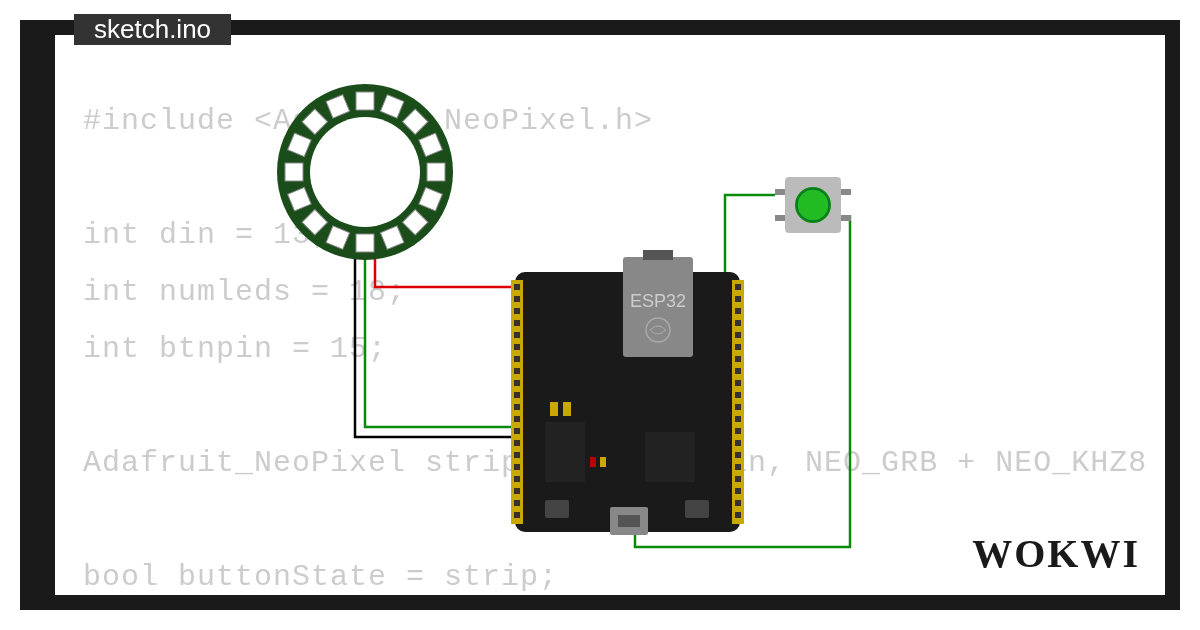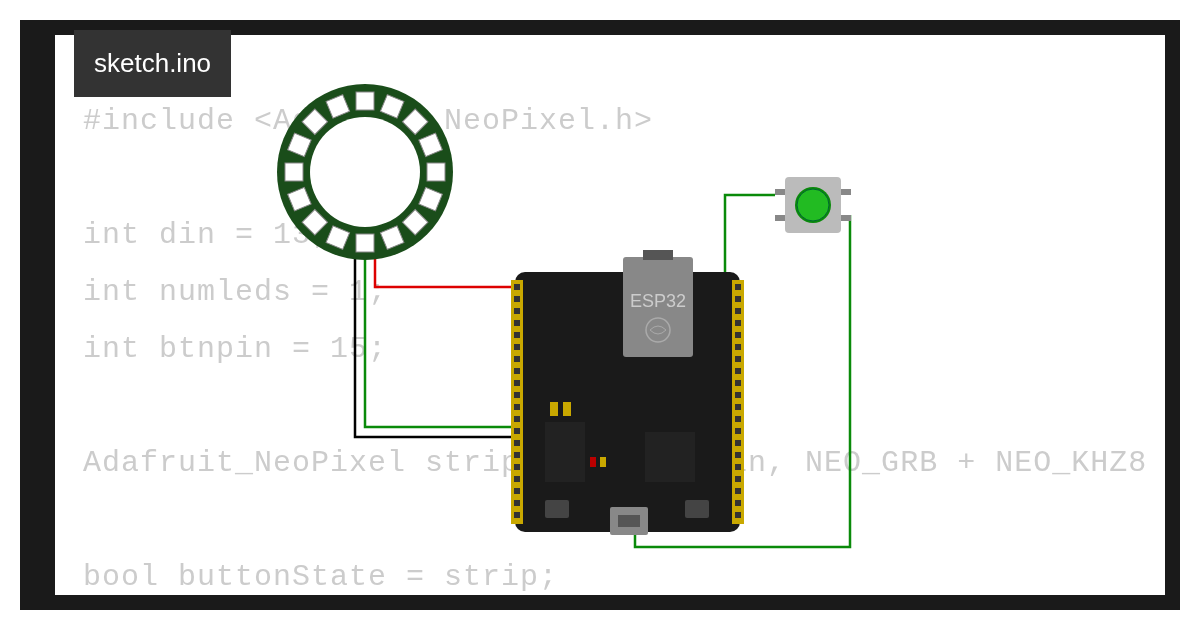--- a/index.html
+++ b/index.html
@@ -27,25 +27,24 @@
       background: #fff;
       border: 3px solid #1a1a1a;
       overflow: hidden;
     }
     .tab {
       position: absolute;
       left: 74px;
       top: 14px;
       background: #333;
       color: #fff;
-      padding: 18px 20px;
+      padding: 0 20px;
       font-family: Arial, sans-serif;
       font-size: 26px;
       z-index: 10;
-      margin-top: 16px;
     }
     .code {
       position: absolute;
       left: 28px;
       top: 58px;
       right: 10px;
       font-family: 'Courier New', monospace;
       font-size: 30px;
       line-height: 1.9;
       color: #ccc;
@@ -75,21 +74,21 @@
 </head>
 <body>
 
 <div class="outer-frame"></div>
 
 <div class="inner-frame">
 
   <div class="code"><span>#include &lt;Adafruit_NeoPixel.h&gt;</span>
 <span></span>
 <span>int din = 13;</span>
-<span>int numleds = 1;</span>
+<span>int numleds = 18;</span>
 <span>int btnpin = 15;</span>
 <span></span>
 <span>Adafruit_NeoPixel strip(numleds, din, NEO_GRB + NEO_KHZ8</span>
 <span></span>
 <span>bool buttonState = strip;</span>
 </div>
 
   <svg class="circuit" viewBox="0 0 680 500">
 
     <g>
@@ -204,17 +203,18 @@
       <circle cx="28" cy="28" r="18" fill="#0a8a0a"></circle>
       <circle cx="28" cy="28" r="16" fill="#2b2" stroke="#063" stroke-width="1"></circle>
 
       <rect x="-10" y="12" width="10" height="6" fill="#888"></rect>
       <rect x="-10" y="38" width="10" height="6" fill="#888"></rect>
       <rect x="56" y="12" width="10" height="6" fill="#888"></rect>
       <rect x="56" y="38" width="10" height="6" fill="#888"></rect>
     </g>
   </svg>
 
+  <div class="logo">WOKWI</div>
 </div>
 
 <div class="tab">
   <span>sketch.ino</span>
 </div>
 
 </body></html>

